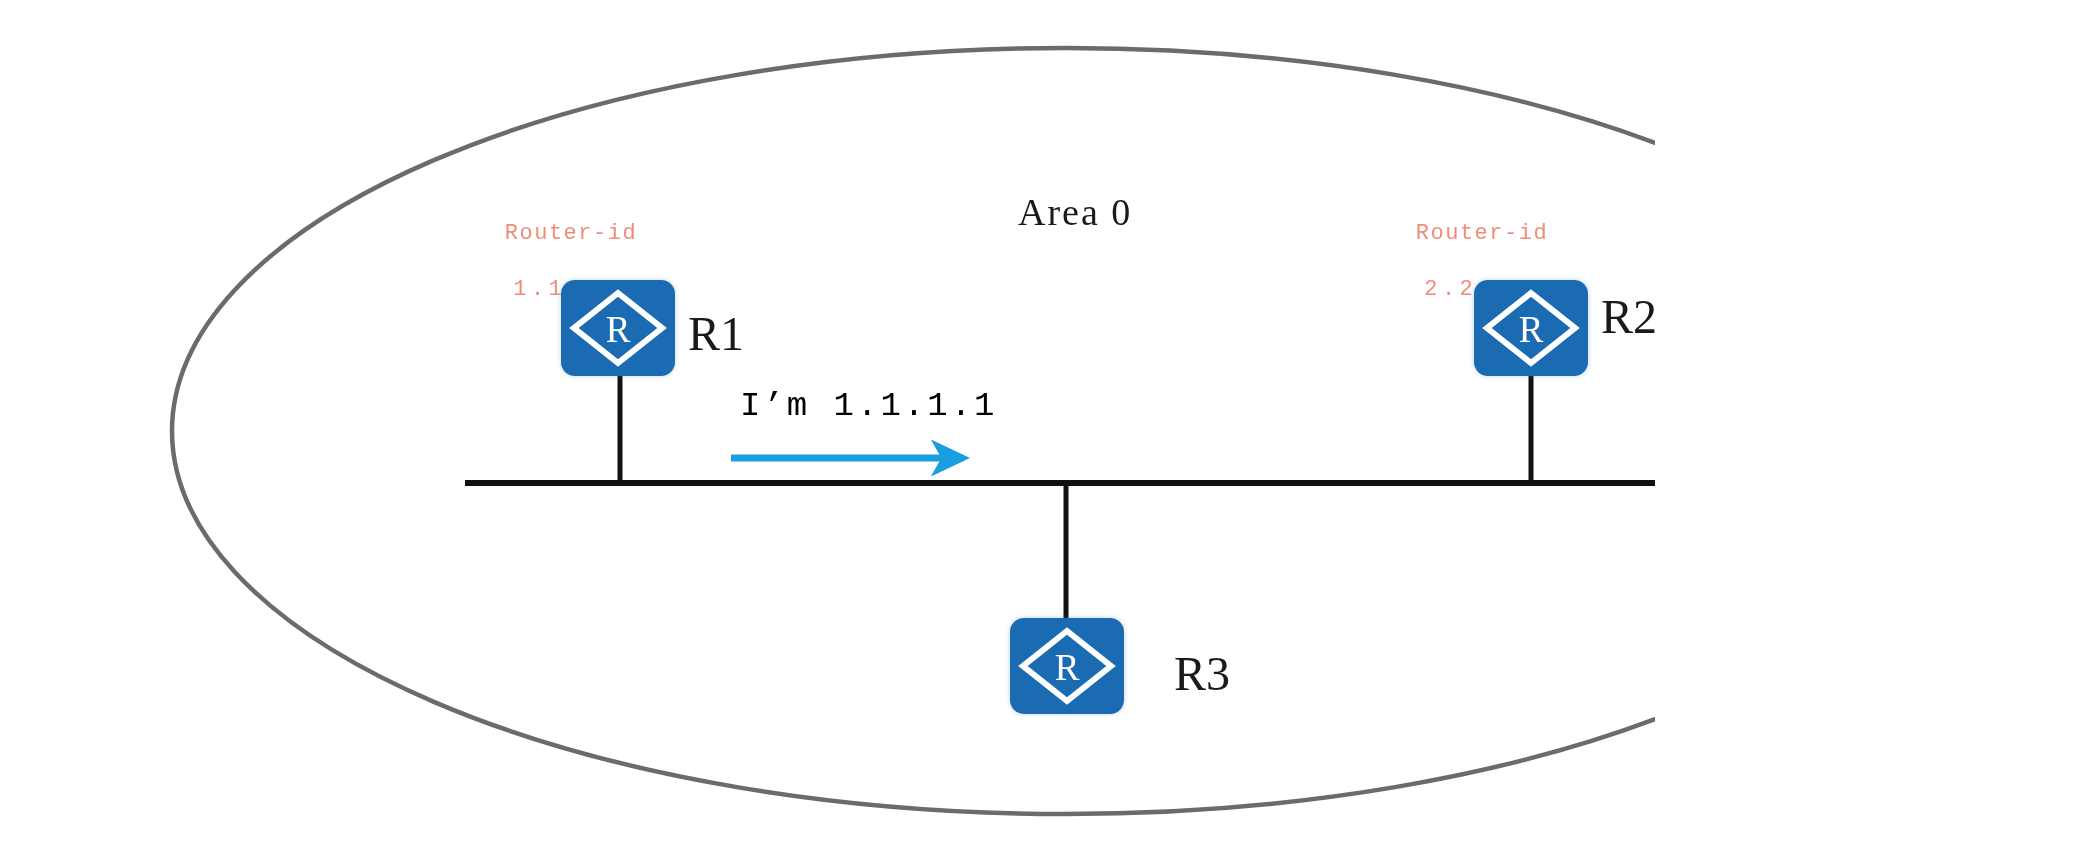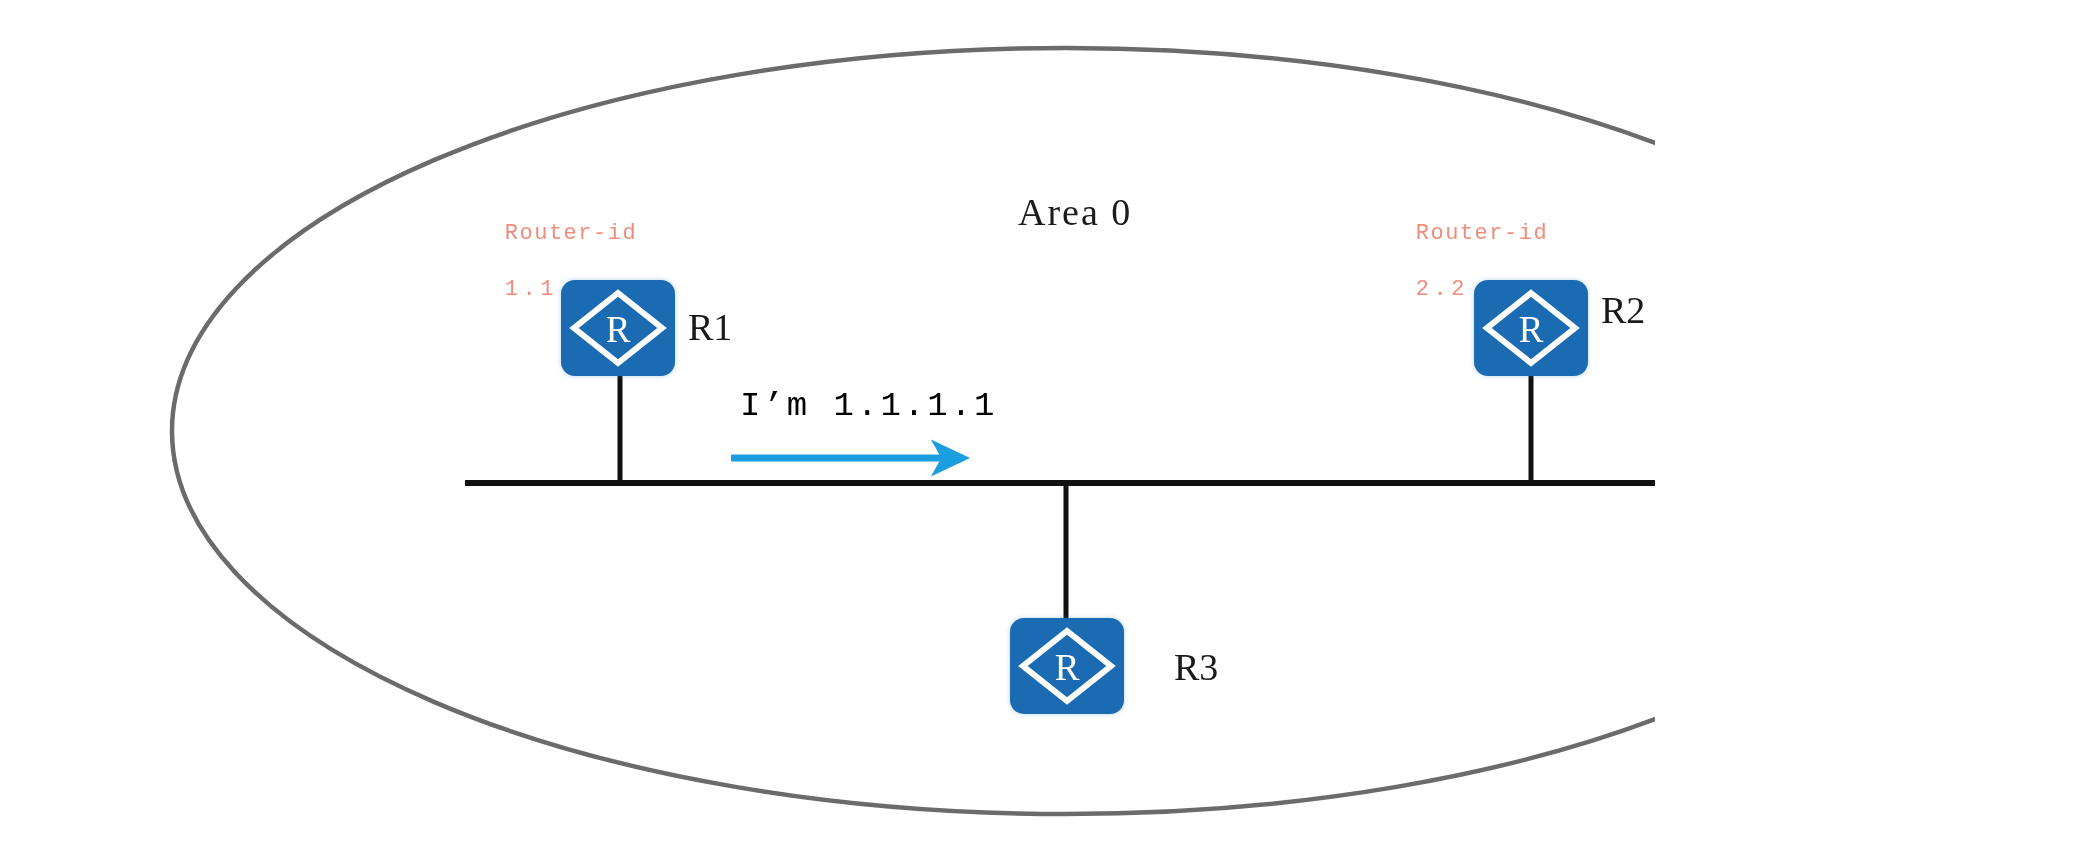--- a/index.html
+++ b/index.html
@@ -10,20 +10,21 @@
   }
   body {
     font-family: "Liberation Serif", "DejaVu Serif", serif;
   }
   #canvas {
     position: relative;
     width: 1655px;
     height: 859px;
     background: #ffffff;
     overflow: hidden;
+    text-align: right;
   }
   #topology-svg {
     position: absolute;
     left: 0;
     top: 0;
     width: 2077px;
     height: 859px;
   }
 
   
@@ -43,21 +44,21 @@
   }
   .area-label {
     color: #1a1a1a;
     font-family: "Liberation Serif", "DejaVu Serif", serif;
     font-size: 38px;
     letter-spacing: 2px;
   }
   .node-label {
     color: #1a1a1a;
     font-family: "Liberation Serif", "DejaVu Serif", serif;
-    font-size: 38px;
+    font-size: 48px;
   }
   .hello-label {
     color: #000000;
     font-family: "Liberation Mono", "DejaVu Sans Mono", monospace;
     font-size: 34px;
     letter-spacing: 3px;
   }
 
   
   .router-icon {

